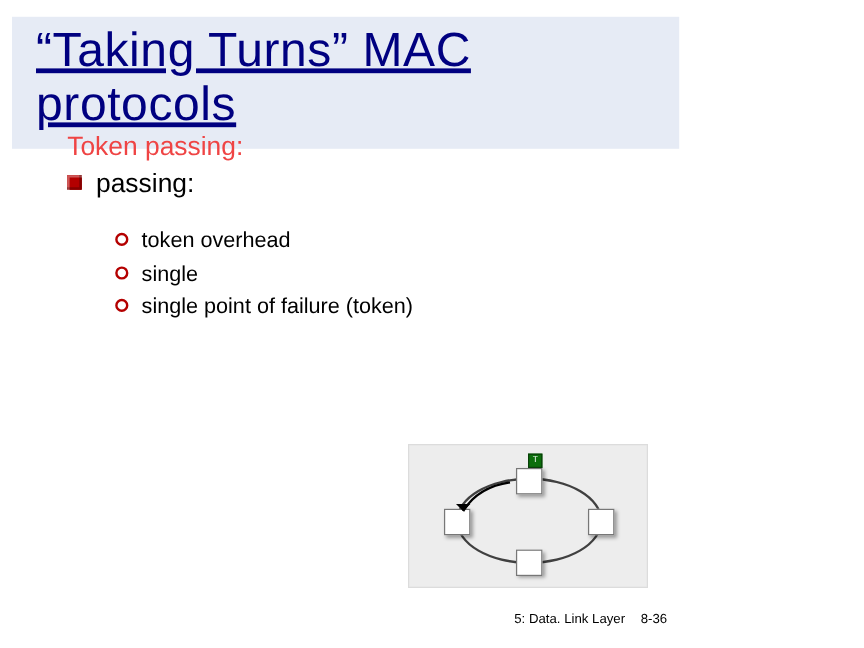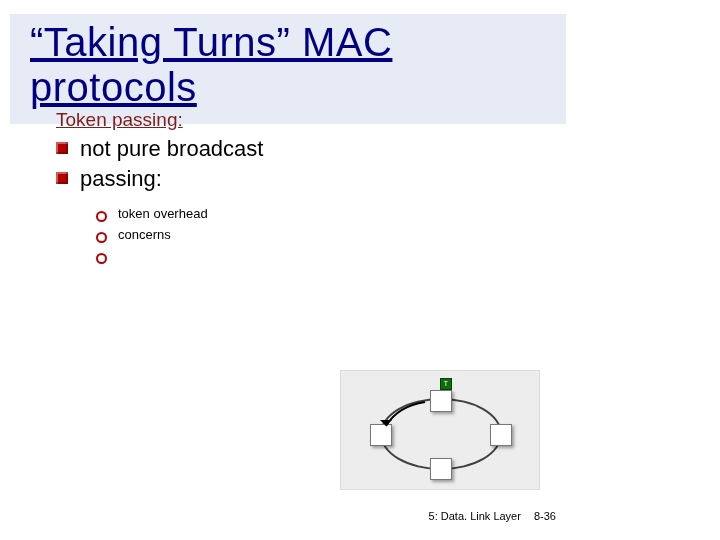--- a/index.html
+++ b/index.html
@@ -36,24 +36,23 @@
   }
   .body {
     position: absolute;
     top: 104px;
     left: 56px;
     right: 30px;
     font-size: 22px;
     line-height: 1.3;
   }
   .subhead {
-    color: #7f1d1d;
-    font-size: 19px;
+    color: #ef4444;
+    font-size: 22px;
     margin: 4px 0 2px 0;
-    text-decoration: underline;
   }
   .bullets1 {
     list-style: none;
     padding: 0;
     margin: 0 0 8px 0;
   }
   .bullets1 li {
     position: relative;
     padding-left: 24px;
     margin: 0 0 2px 0;
@@ -63,22 +62,22 @@
     left: 0;
     top: 7px;
     width: 12px;
     height: 12px;
     background: #b40000;
     box-shadow: inset -2px -2px 0 rgba(0,0,0,0.25), inset 2px 2px 0 rgba(255,255,255,0.35);
   }
   .bullets2 {
     list-style: none;
     padding: 0;
-    margin: 12px 0 0 40px;
-    font-size: 13px;
+    margin: 22px 0 0 40px;
+    font-size: 18px;
   }
   .bullets2 li {
     position: relative;
     padding-left: 22px;
     margin: 4px 0;
   }
   .bullet-circ {
     position: absolute;
     left: 0;
     top: 5px;
@@ -155,39 +154,39 @@
 
   <div class="body">
     <div class="subhead">Token passing:</div>
 
     <ul class="bullets1">
       <li>
         <span class="bullet-sq"></span>
       </li>
       <li>
         <span class="bullet-sq"></span>
-        <span>not pure broadcast</span>
       </li>
       <li>
         <span class="bullet-sq"></span>
         <span>passing:</span>
       </li>
     </ul>
 
     <ul class="bullets2">
       <li>
         <span class="bullet-circ"></span>
         <span>token overhead</span>
       </li>
       <li>
         <span class="bullet-circ"></span>
-        <span>concerns</span>
+        <span>single</span>
       </li>
       <li>
         <span class="bullet-circ"></span>
+        <span>single point of failure (token)</span>
       </li>
     </ul>
   </div>
 
   <div class="diagram-wrap">
     <div class="ring"></div>
     <div class="node n-top"></div>
     <div class="node n-right"></div>
     <div class="node n-bottom"></div>
     <div class="node n-left"></div>

